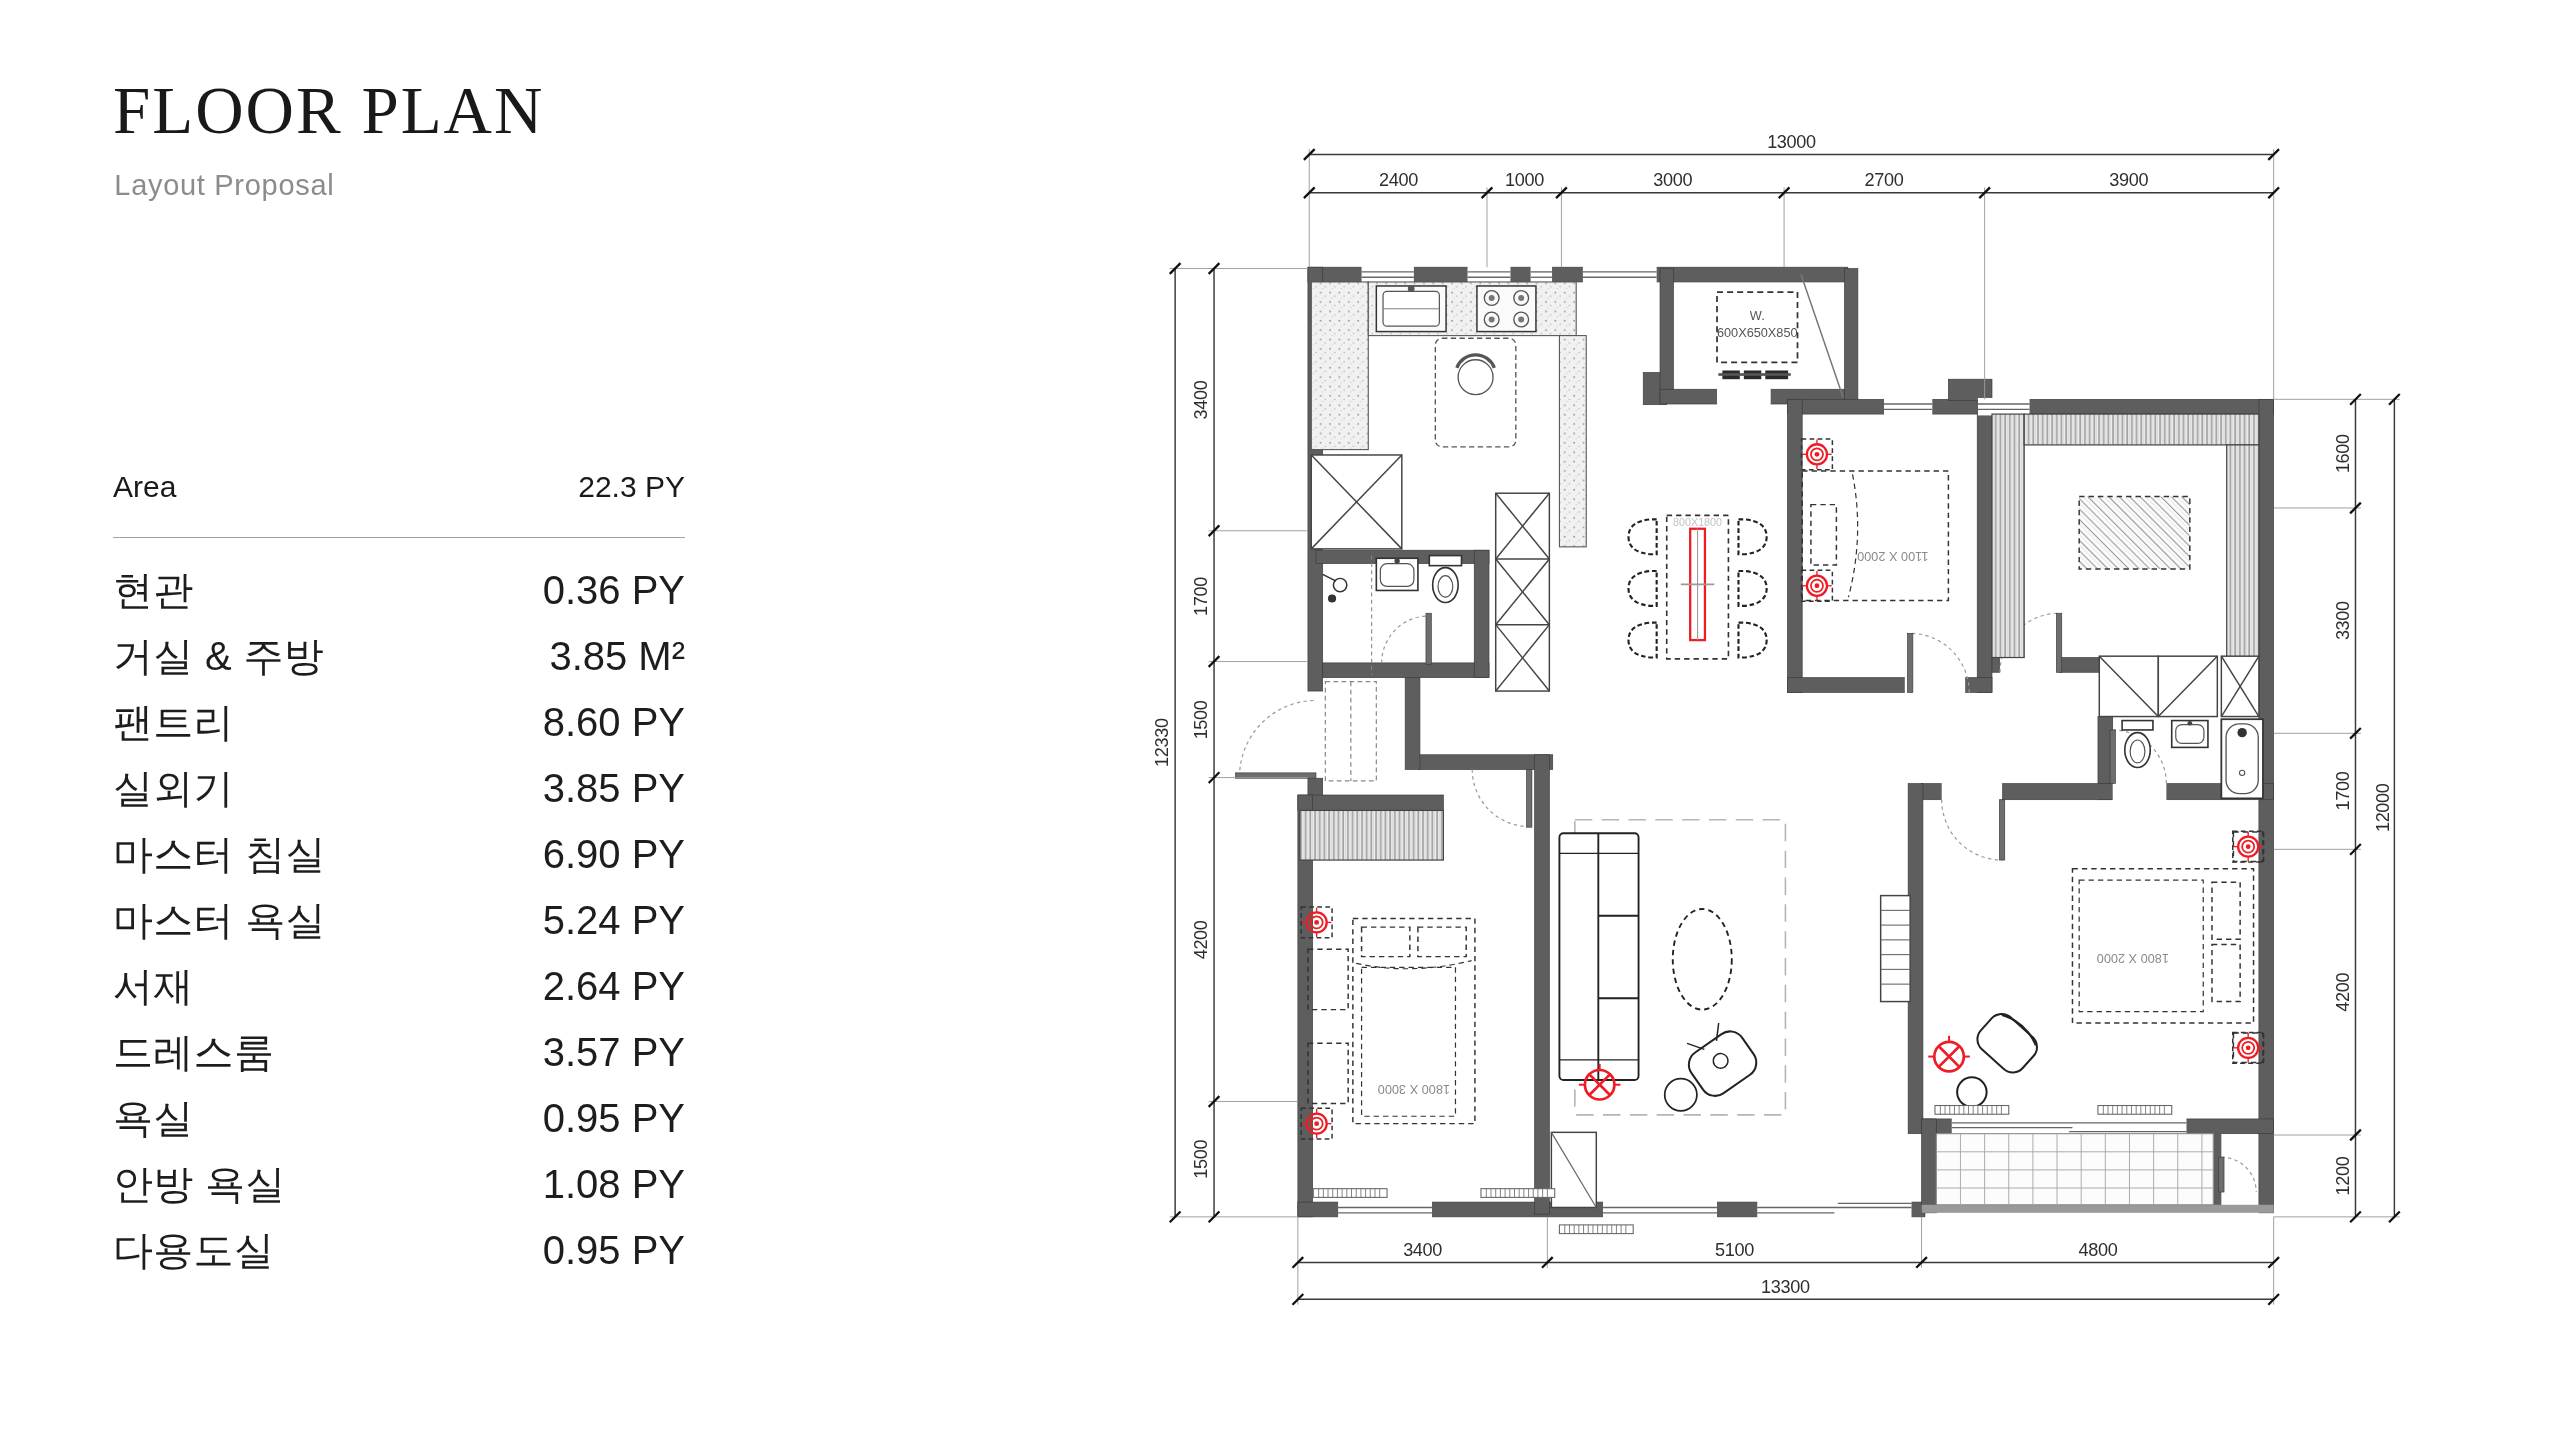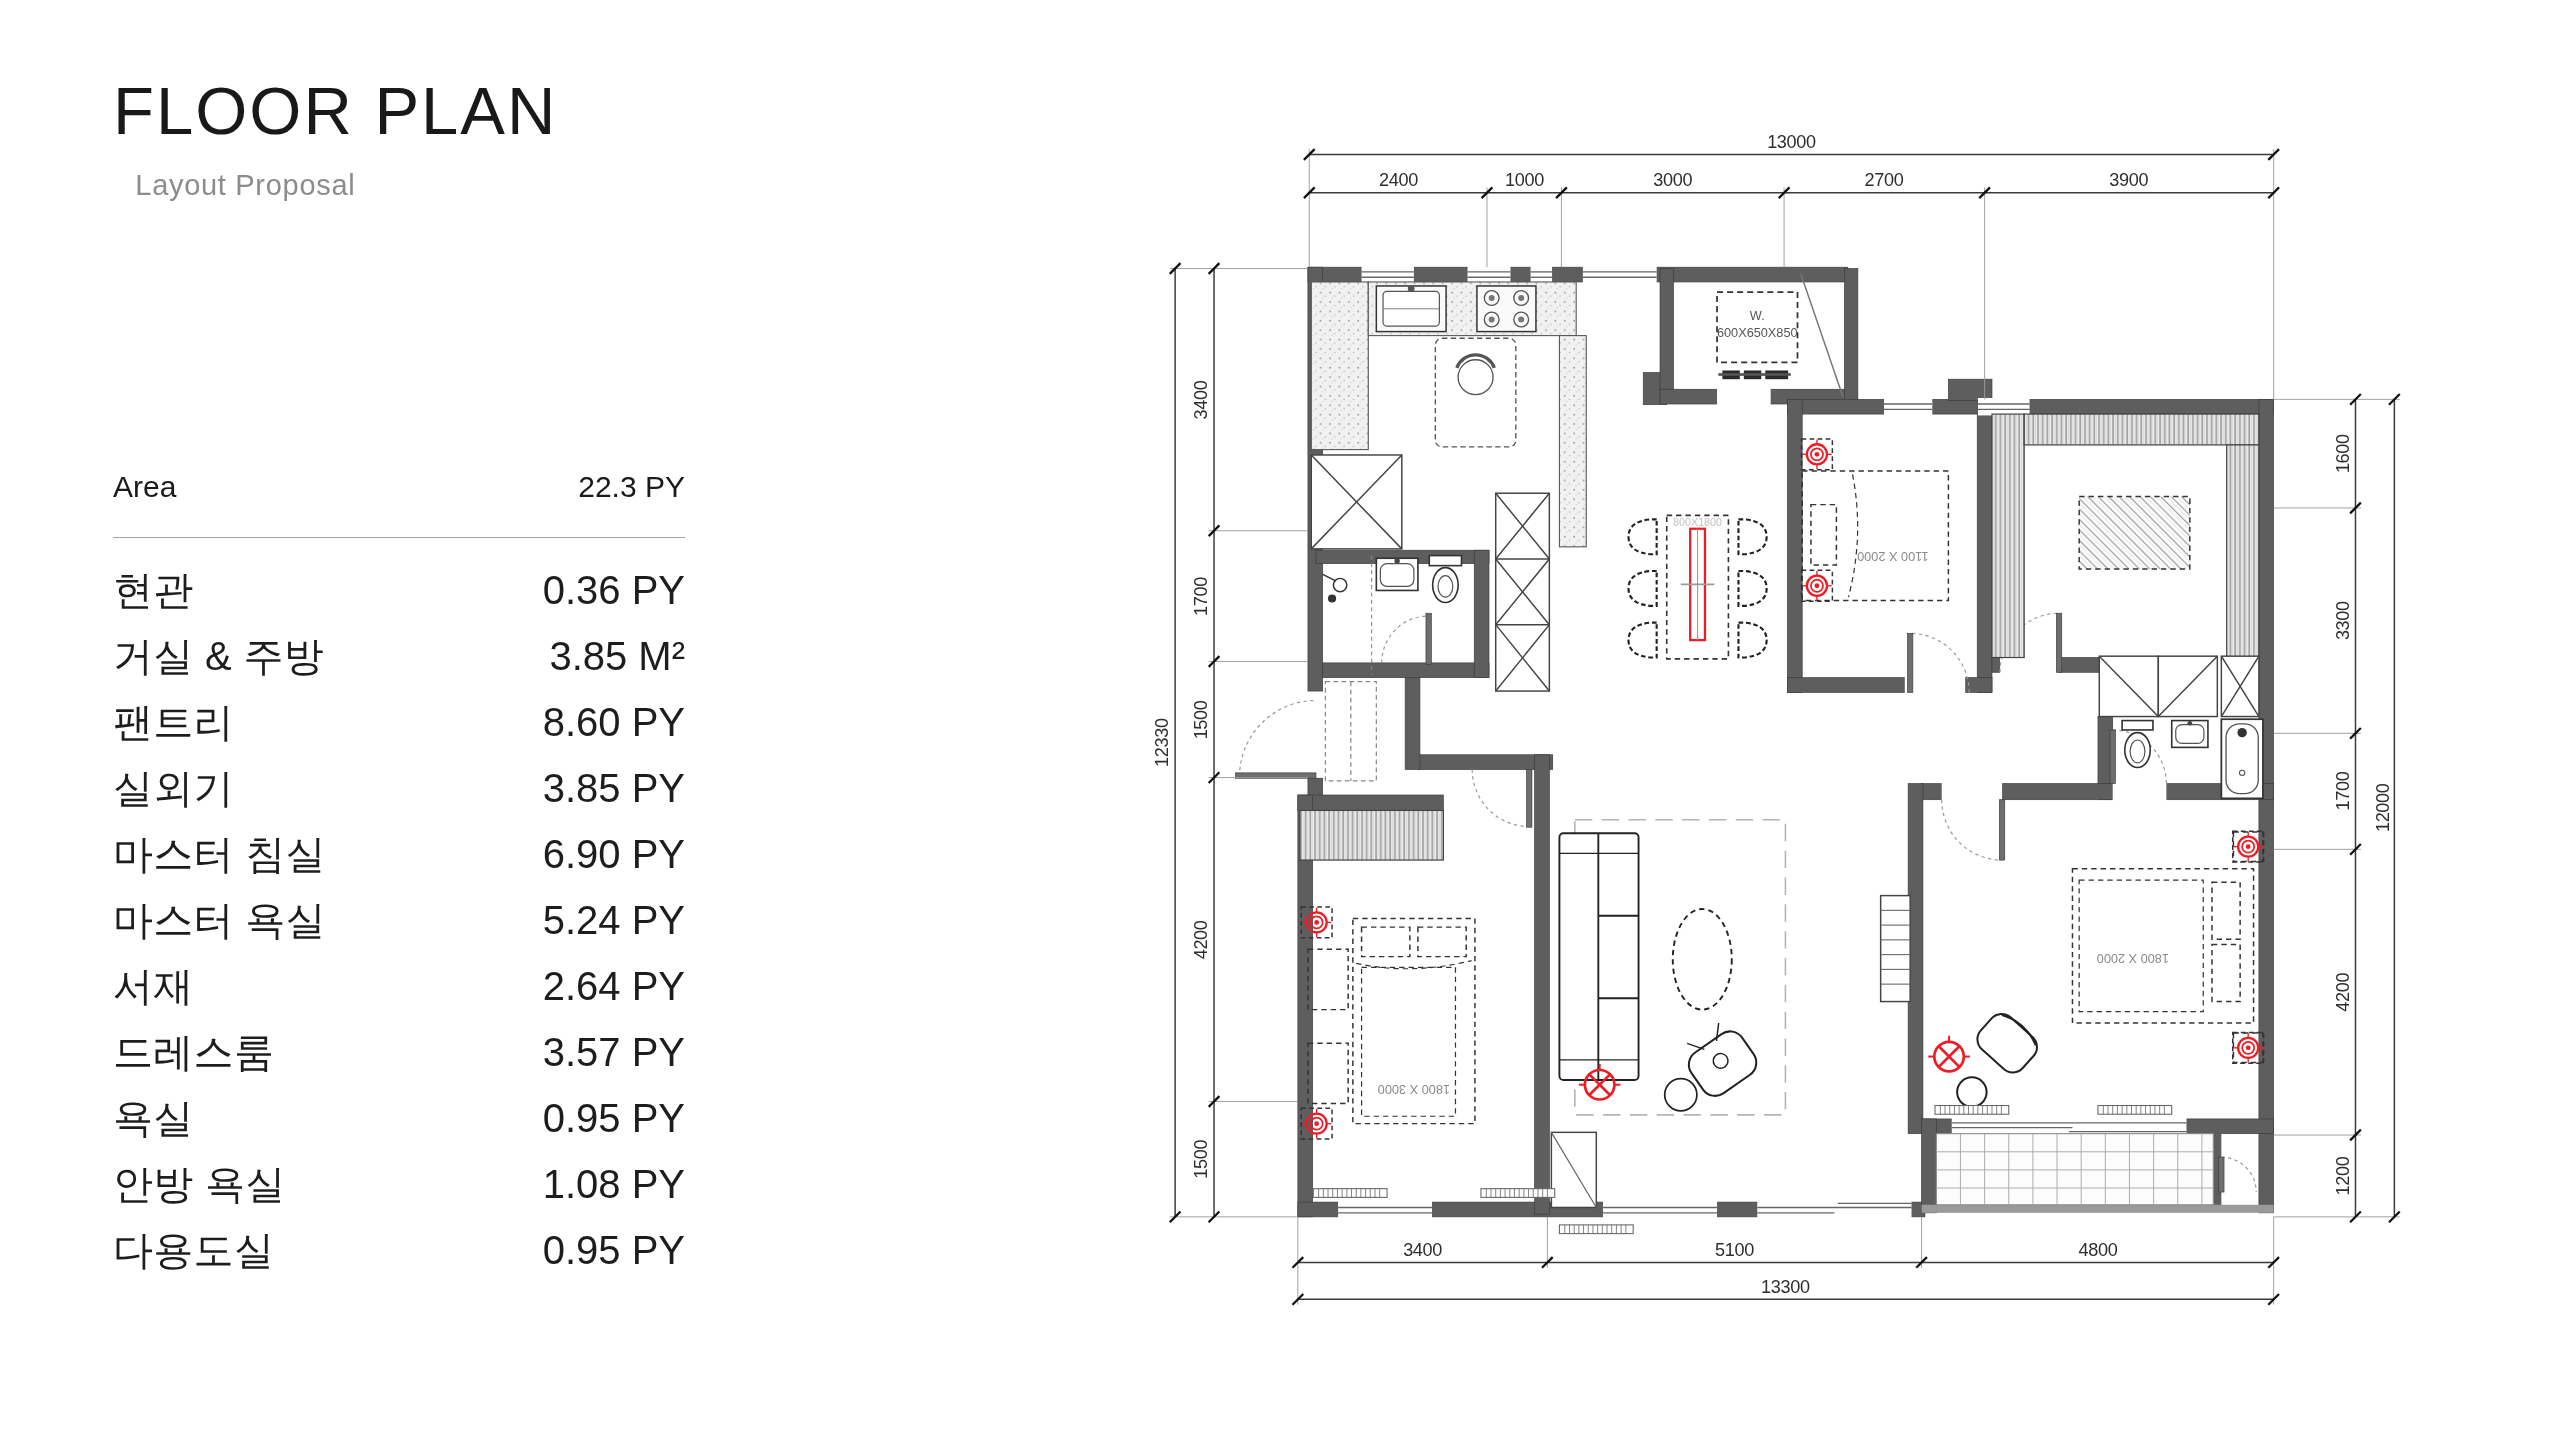--- a/index.html
+++ b/index.html
@@ -1,21 +1,21 @@
 <!DOCTYPE html>
 <html style="font-size:10.7px"><head>
 <meta charset="utf-8">
 <style>
   html,body{margin:0;padding:0;background:#ffffff;}
   body{width:2576px;height:1449px;position:relative;overflow:hidden;
        font-family:"Liberation Sans", sans-serif;color:#1d1d1d;}
   .left-panel{position:absolute;left:113px;top:0;width:577px;height:1449px;}
-  .title{position:absolute;left:0;top:72px;font-family:Liberation Sans, sans-serif;
+  .title{position:absolute;left:0;top:72px;font-family:Liberation Serif, serif;
          font-size:67px;letter-spacing:2px;color:#191919;white-space:nowrap;}
-  .subtitle{position:absolute;left:1.3px;top:169px;font-size:29px;color:#8c8c8c;letter-spacing:0.7px;margin-left:21px;}
+  .subtitle{position:absolute;left:1.3px;top:169px;font-size:29px;color:#8c8c8c;letter-spacing:0.7px;}
   .area-table{position:absolute;left:0;top:0;width:572px;}
   .tbl-header{position:absolute;left:0;top:470px;width:572px;height:60px;
               display:flex;justify-content:space-between;font-size:30px;color:#1a1a1a;}
   .tbl-divider{position:absolute;left:0;top:537px;width:572px;height:0;border-top:1.3px solid #a3a3a3;}
   .tbl-rows{position:absolute;left:0;top:557px;width:572px;}
   .tbl-row{height:66px;display:flex;justify-content:space-between;align-items:center;
            font-size:40px;color:#1d1d1d;}
   .tbl-row .lbl{letter-spacing:0.3px;}
   .plan-wrap{position:absolute;left:1140px;top:121px;width:1315px;height:1234px;}
   svg text{font-family:"Liberation Sans", sans-serif;}

